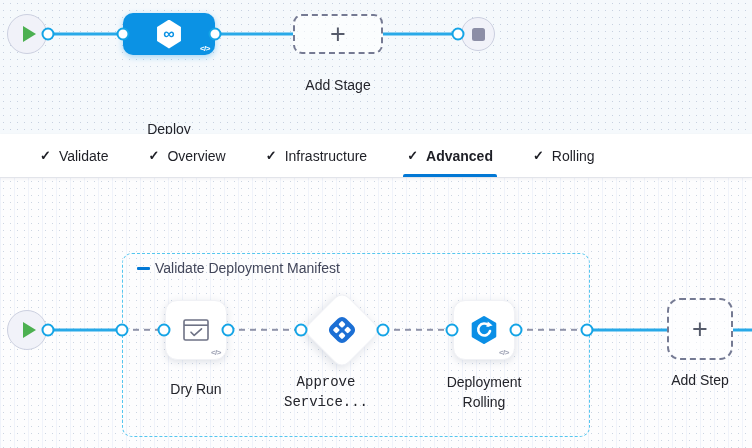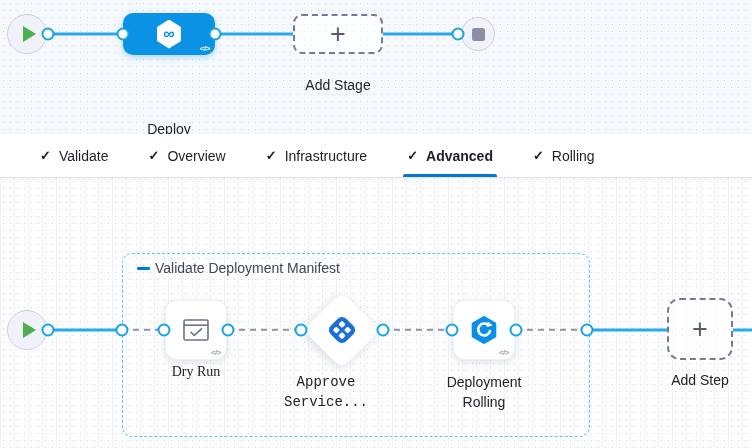--- a/index.html
+++ b/index.html
@@ -183,21 +183,21 @@
 
 <div class="step-box" style="left:165px;top:300px;">
   <svg width="26" height="22" viewBox="0 0 26 22">
     <rect x="1" y="1" width="24" height="20" rx="1.5" fill="none" stroke="#6e7285" stroke-width="1.6"></rect>
     <line x1="1" y1="6.2" x2="25" y2="6.2" stroke="#6e7285" stroke-width="1.6"></line>
     <path d="M8 13.2 l3.2 3.2 L18.5 9.8" fill="none" stroke="#6e7285" stroke-width="1.6" stroke-linecap="round" stroke-linejoin="round"></path>
   </svg>
   <span class="code-gray">&lt;/&gt;</span>
 </div>
 <div class="port" style="left:228px;top:330px;"></div>
-<div class="node-label" style="left:160px;top:362px;width:72px;font-family:Liberation Serif, serif;">Dry Run</div>
+<div class="node-label" style="left:160px;top:379px;width:72px;">Dry Run</div>
 
 <div class="dline" style="left:228px;top:330px;width:73px;"></div>
 <div class="port" style="left:301px;top:330px;"></div>
 
 <div class="diamond"></div>
 <svg class="diamond-icon" viewBox="-20 -20 40 40">
   <g transform="rotate(45)">
     <rect x="-11" y="-11" width="22" height="22" rx="6" fill="#1c6fd4"></rect>
     <rect x="-6.6" y="-6.6" width="5.2" height="5.2" rx="1.2" fill="#ffffff"></rect>
     <rect x="1.4" y="-6.6" width="5.2" height="5.2" rx="1.2" fill="#ffffff"></rect>

